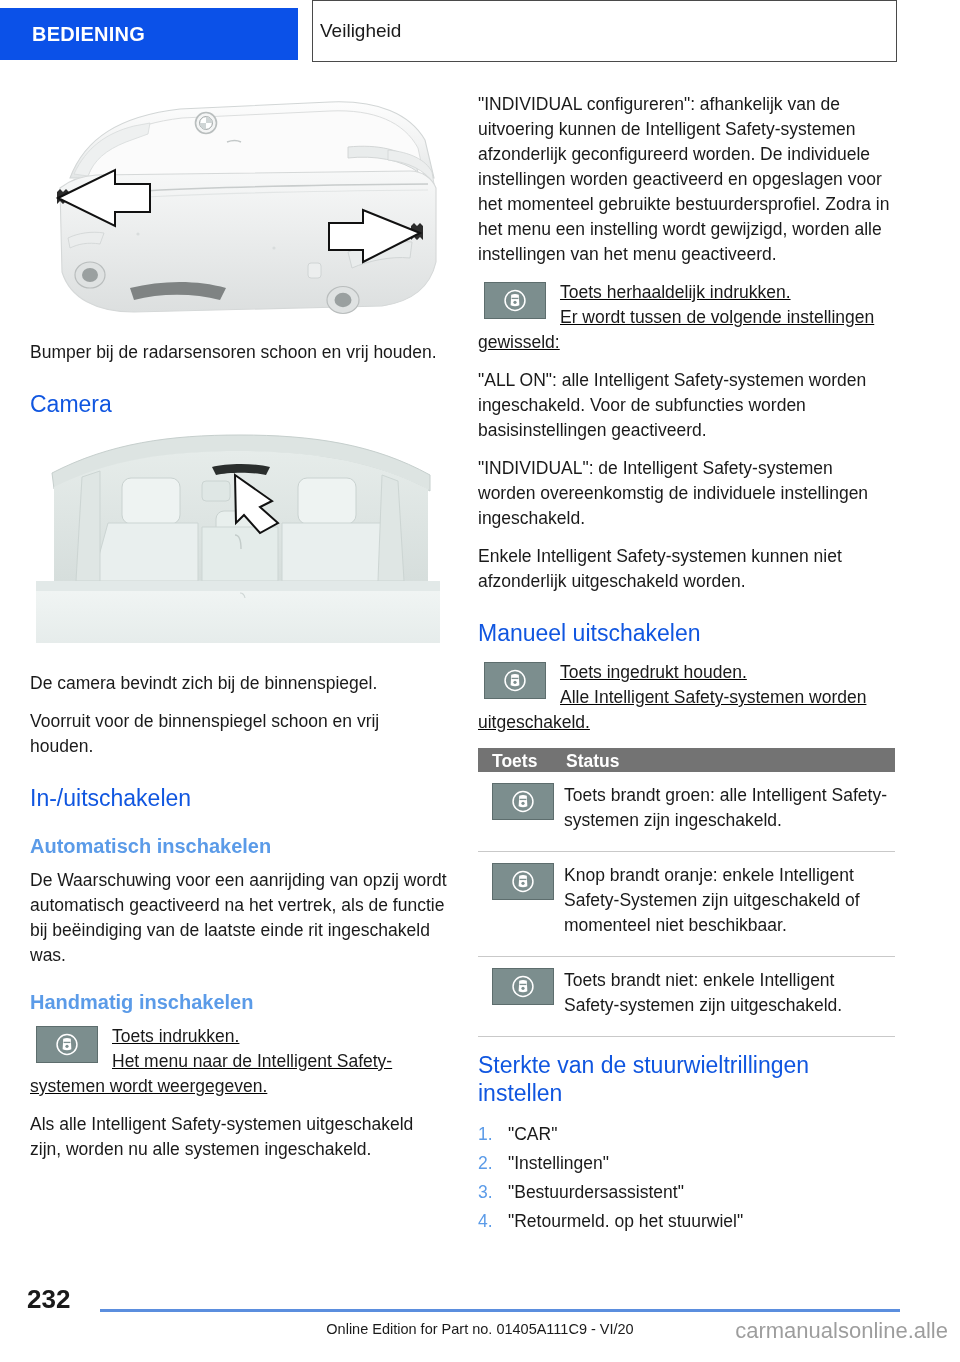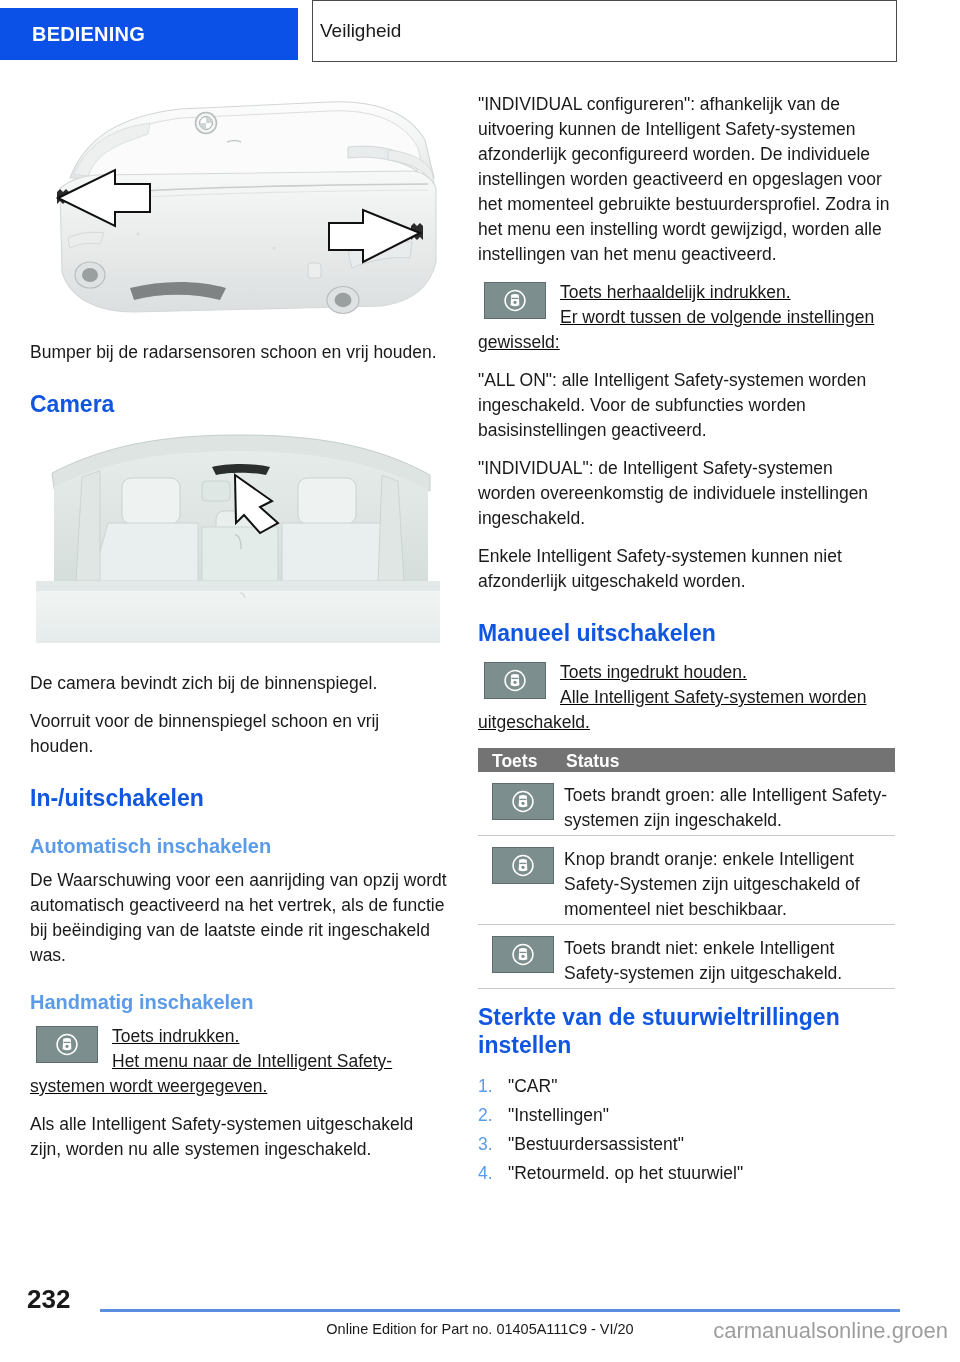--- a/index.html
+++ b/index.html
@@ -60,21 +60,21 @@
 
   p.body, .body {
     font-size: 17.5px;
     line-height: 25px;
     margin: 0 0 13px 0;
     color: #1a1a1a;
   }
   h2.h1blue {
     font-size: 23px;
     line-height: 28px;
-    font-weight: bold;
+    font-weight: normal;
     color: #1056e0;
     margin: 25px 0 13px 0;
   }
   h3.h2blue {
     font-size: 20px;
     line-height: 25px;
     font-weight: bold;
     color: #5b9be8;
     margin: 22px 0 9px 0;
   }
@@ -128,21 +128,21 @@
     display: flex;
     align-items: flex-end;
     font-weight: bold;
     font-size: 17.5px;
   }
   .th-toets { width: 86px; padding-left: 14px; }
   .th-status { padding-left: 2px; }
   .table-row {
     display: flex;
     border-bottom: 1px solid #c9c9c9;
-    padding: 11px 0 2px 0;
+    padding: 11px 0 18px 0;
     justify-content: center;
   }
   .cell-icon { width: 86px; padding-left: 14px; flex: 0 0 86px; }
   .cell-text {
     font-size: 17.5px;
     line-height: 25px;
     color: #1a1a1a;
     padding-right: 6px;
   }
 
@@ -450,14 +450,14 @@
     <li>"Instellingen"</li>
     <li>"Bestuurdersassistent"</li>
     <li>"Retourmeld. op het stuurwiel"</li>
   </ol>
 </div>
 
 <div class="footer">
   <span class="page-number">232</span>
   <span class="footer-rule"></span>
   <span class="footer-note">Online Edition for Part no. 01405A111C9 - VI/20</span>
-  <span class="watermark">carmanualsonline.groen</span>
+  <span class="watermark">carmanualsonline.alle</span>
 </div>
 
 </body></html>

